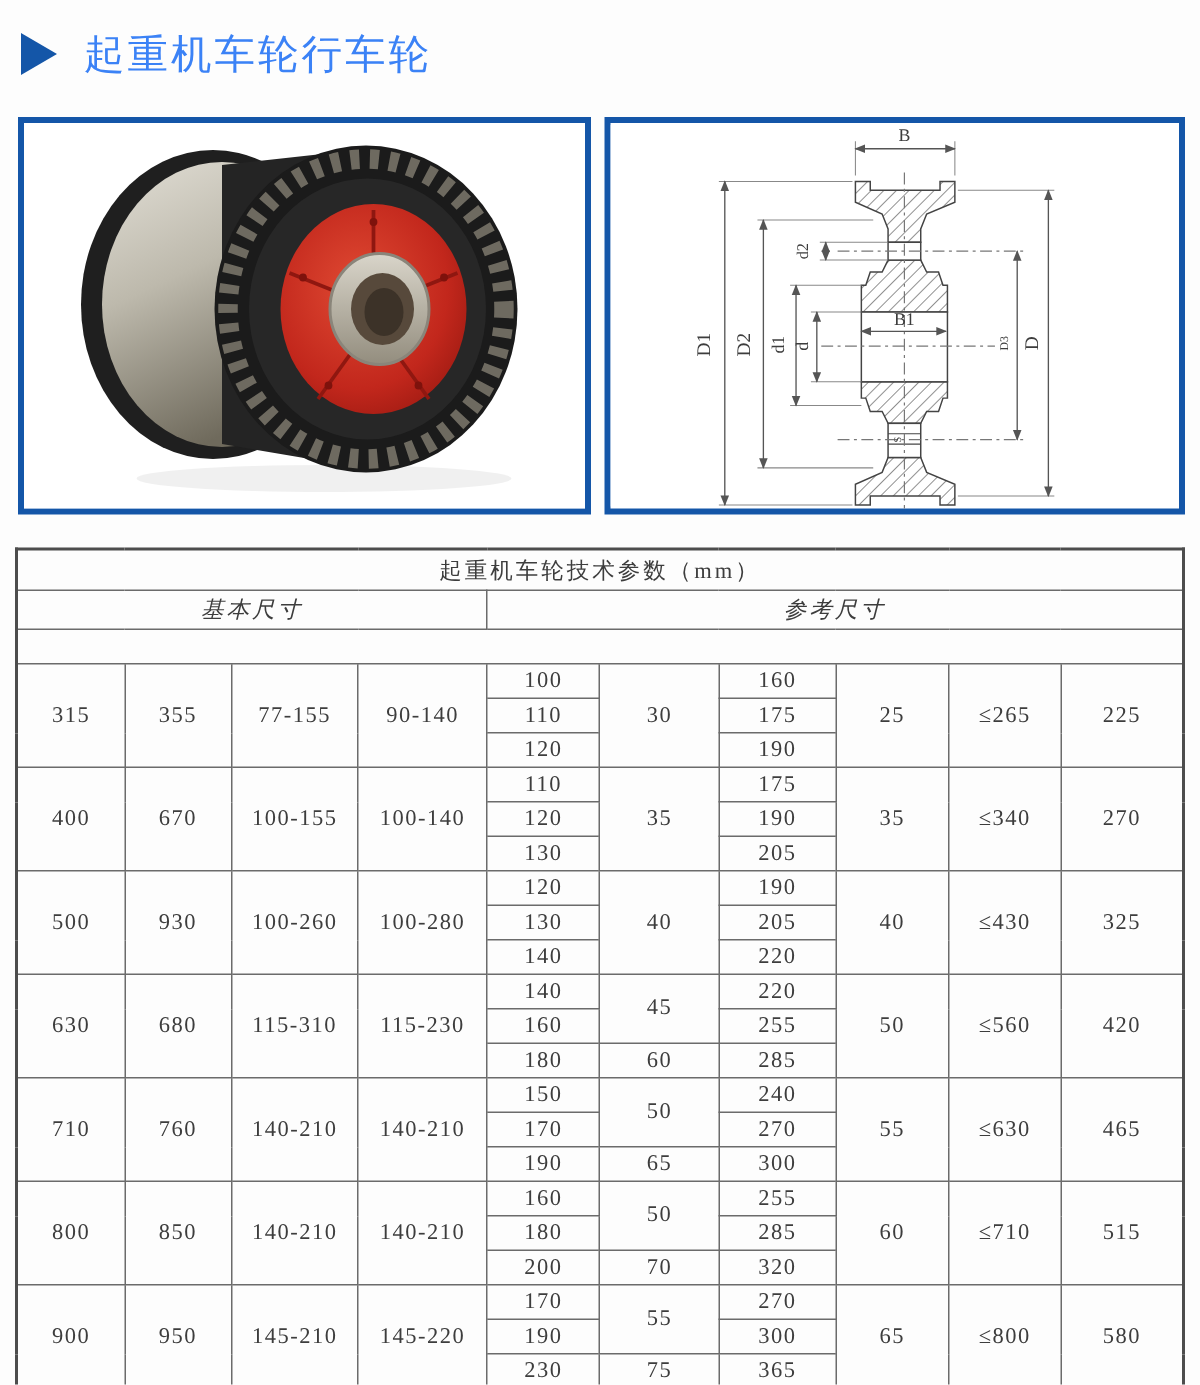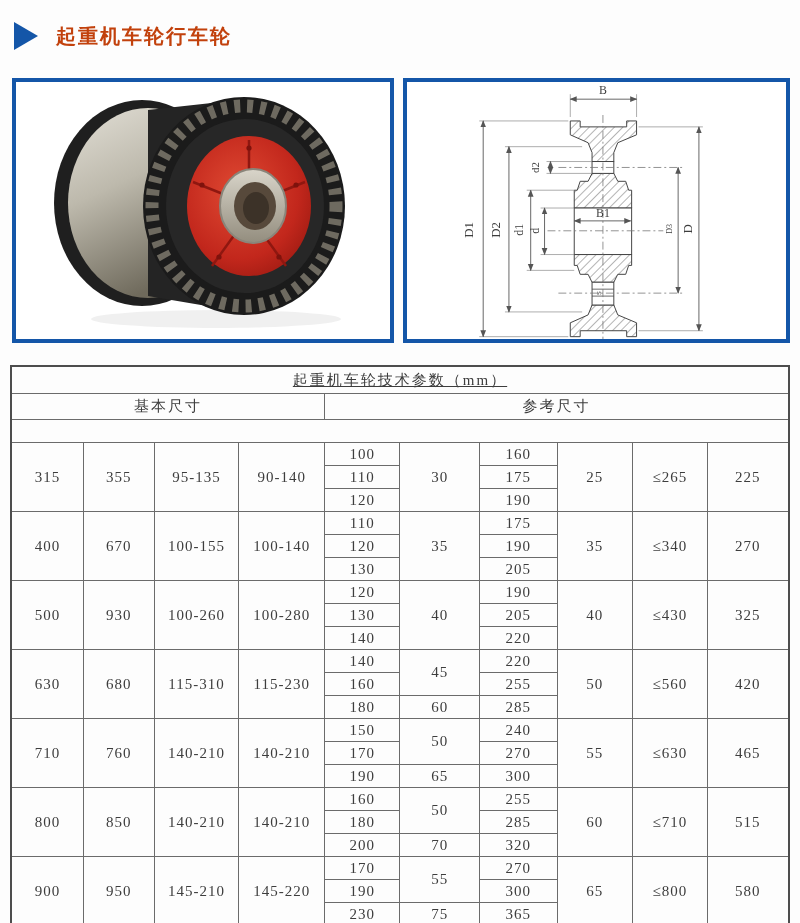--- a/index.html
+++ b/index.html
@@ -4,40 +4,40 @@
 <style>
   html,body{margin:0;padding:0;}
   body{
     width:800px;height:923px;background:#fdfdfd;position:relative;
     font-family:"Liberation Sans",sans-serif;overflow:hidden;
   }
   
   .page-header{position:absolute;left:14px;top:22px;display:flex;align-items:center;}
   .tri-icon{width:0;height:0;border-top:14px solid transparent;border-bottom:14px solid transparent;
     border-left:24px solid #1456a8;margin-right:18px;}
-  .page-title{color:#c2410c;font-size:20px;font-weight:700;letter-spacing:2px;line-height:1;}
+  .page-title{color:#3b82f6;font-size:27px;font-weight:400;letter-spacing:2px;line-height:1;}
   
   .panel{position:absolute;top:78px;height:265px;background:#ffffff;
     border:4px solid #1456a8;box-sizing:border-box;}
   .panel-photo{left:12px;width:382px;}
   .panel-diagram{left:403px;width:387px;}
   .panel svg{display:block;width:100%;height:100%;}
   
   .spec-table{
     position:absolute;left:10px;top:365px;width:780px;
     border-collapse:collapse;table-layout:fixed;
     font-family:"Liberation Serif","DejaVu Serif",serif;color:#3d3d3d;
     border:2px solid #4d4d4d;
   }
   .spec-table td{
     border:1px solid #6b6b6b;text-align:center;vertical-align:middle;
     height:22px;padding:0;font-size:15px;letter-spacing:1px;white-space:nowrap;
   }
-  .spec-table tr.title-row td{height:26px;letter-spacing:2px;text-decoration:underline;}
-  .spec-table tr.head-row td{height:25px;letter-spacing:2px;}
+  .spec-table tr.title-row td{height:26px;letter-spacing:2px;}
+  .spec-table tr.head-row td{height:25px;letter-spacing:2px;font-style:italic;}
   .spec-table tr.spacer-row td{height:22px;}
 </style>
 </head>
 <body>
 
 <div class="page-header">
   <span class="tri-icon"></span>
   <span class="page-title">起重机车轮行车轮</span>
 </div>
 
@@ -190,21 +190,21 @@
     <tr class="head-row">
       <td colspan="4">基本尺寸</td>
       <td colspan="6">参考尺寸</td>
     </tr>
     <tr class="spacer-row">
       <td colspan="10"></td>
     </tr>
   <tr>
         <td rowspan="3">315</td>
         <td rowspan="3">355</td>
-        <td rowspan="3">95-135</td>
+        <td rowspan="3">77-155</td>
         <td rowspan="3">90-140</td>
         <td>100</td>
         <td rowspan="3">30</td>
         <td>160</td>
         <td rowspan="3">25</td>
         <td rowspan="3">≤265</td>
         <td rowspan="3">225</td>
       </tr>
       <tr>
         <td>110</td>

